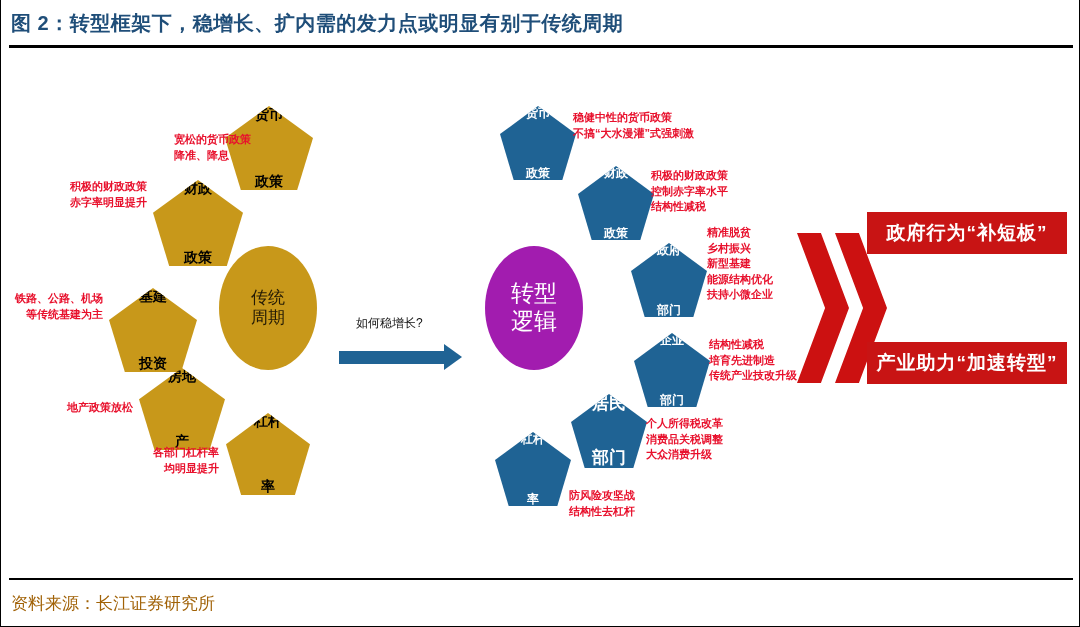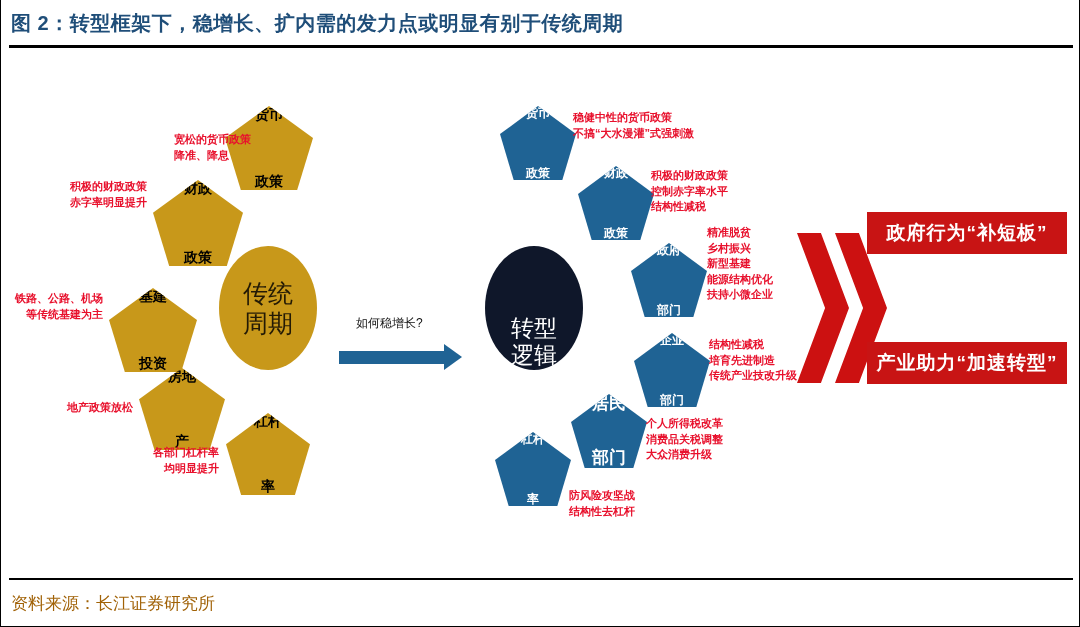--- a/index.html
+++ b/index.html
@@ -59,21 +59,21 @@
 
   .ellipse {
     position: absolute;
     border-radius: 50%;
     display: flex; flex-direction: column;
     align-items: center; justify-content: center;
     text-align: center;
     line-height: 1.2;
   }
   .ellipse.gold { background: #C8981A; color: #231A05; }
-  .ellipse.blue { background: #0f172a; color: #ffffff; justify-content: flex-end; }
+  .ellipse.blue { background: #a21caf; color: #ffffff; }
 
   
   .anno {
     position: absolute;
     color: #E8112D;
     font-size: 11px;
     font-weight: bold;
     line-height: 1.42;
     white-space: nowrap;
   }
@@ -184,21 +184,21 @@
 
     <div class="pent gold" style="left:225px; top:365px; width:84px; height:82px; font-size:14px;">
       <span>杠杆</span>
       <span>率</span>
     </div>
     <div class="anno right" style="left:126px; top:397px; width:92px;">
       <div>各部门杠杆率</div>
       <div>均明显提升</div>
     </div>
 
-    <div class="ellipse gold" style="left:218px; top:198px; width:98px; height:124px; font-size:25px; font-weight:normal;">
+    <div class="ellipse gold" style="left:218px; top:198px; width:98px; height:124px; font-size:17px; font-weight:normal;">
       <span>传统</span>
       <span>周期</span>
     </div>
 
     <div id="arrow-label" style="left:355px; top:267px;">如何稳增长?</div>
     <div id="arrow-shaft" style="left:338px; top:303px; width:106px; height:13px;"></div>
     <div id="arrow-head" style="left:443px; top:296px;"></div>
 
     <div class="pent blue" style="left:499px; top:58px; width:76px; height:74px; font-size:12px;">
       <span>货币</span>

